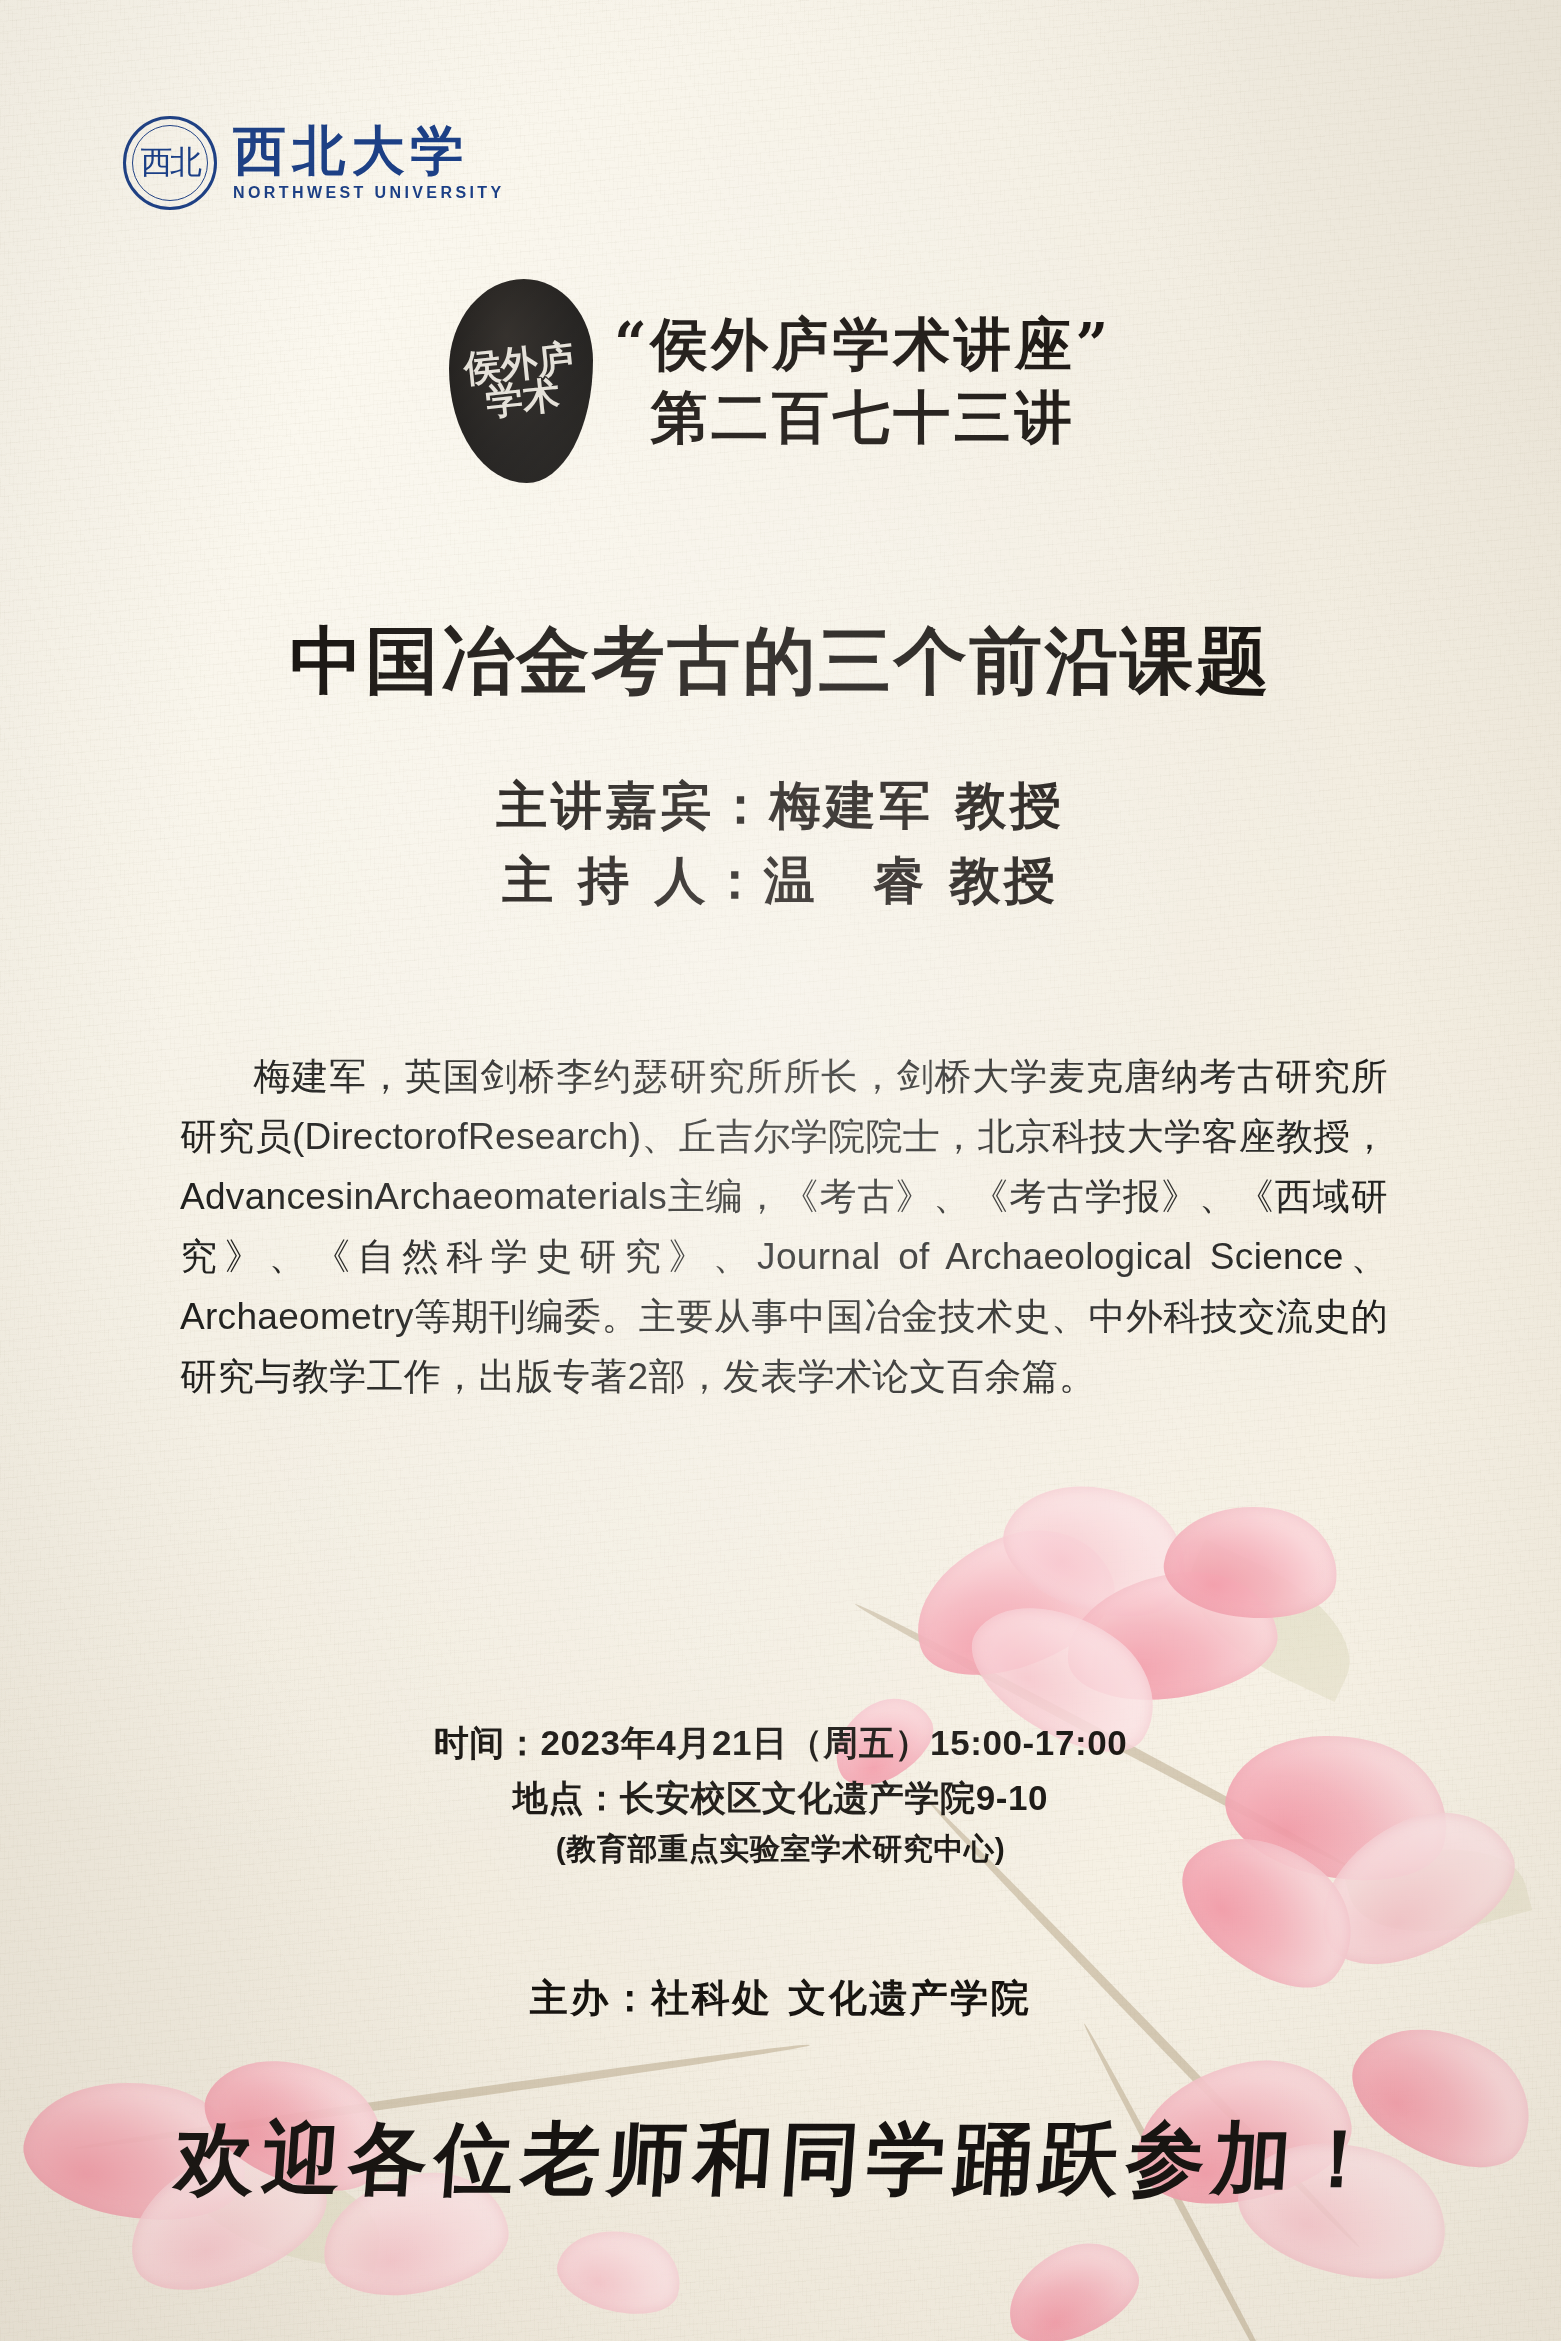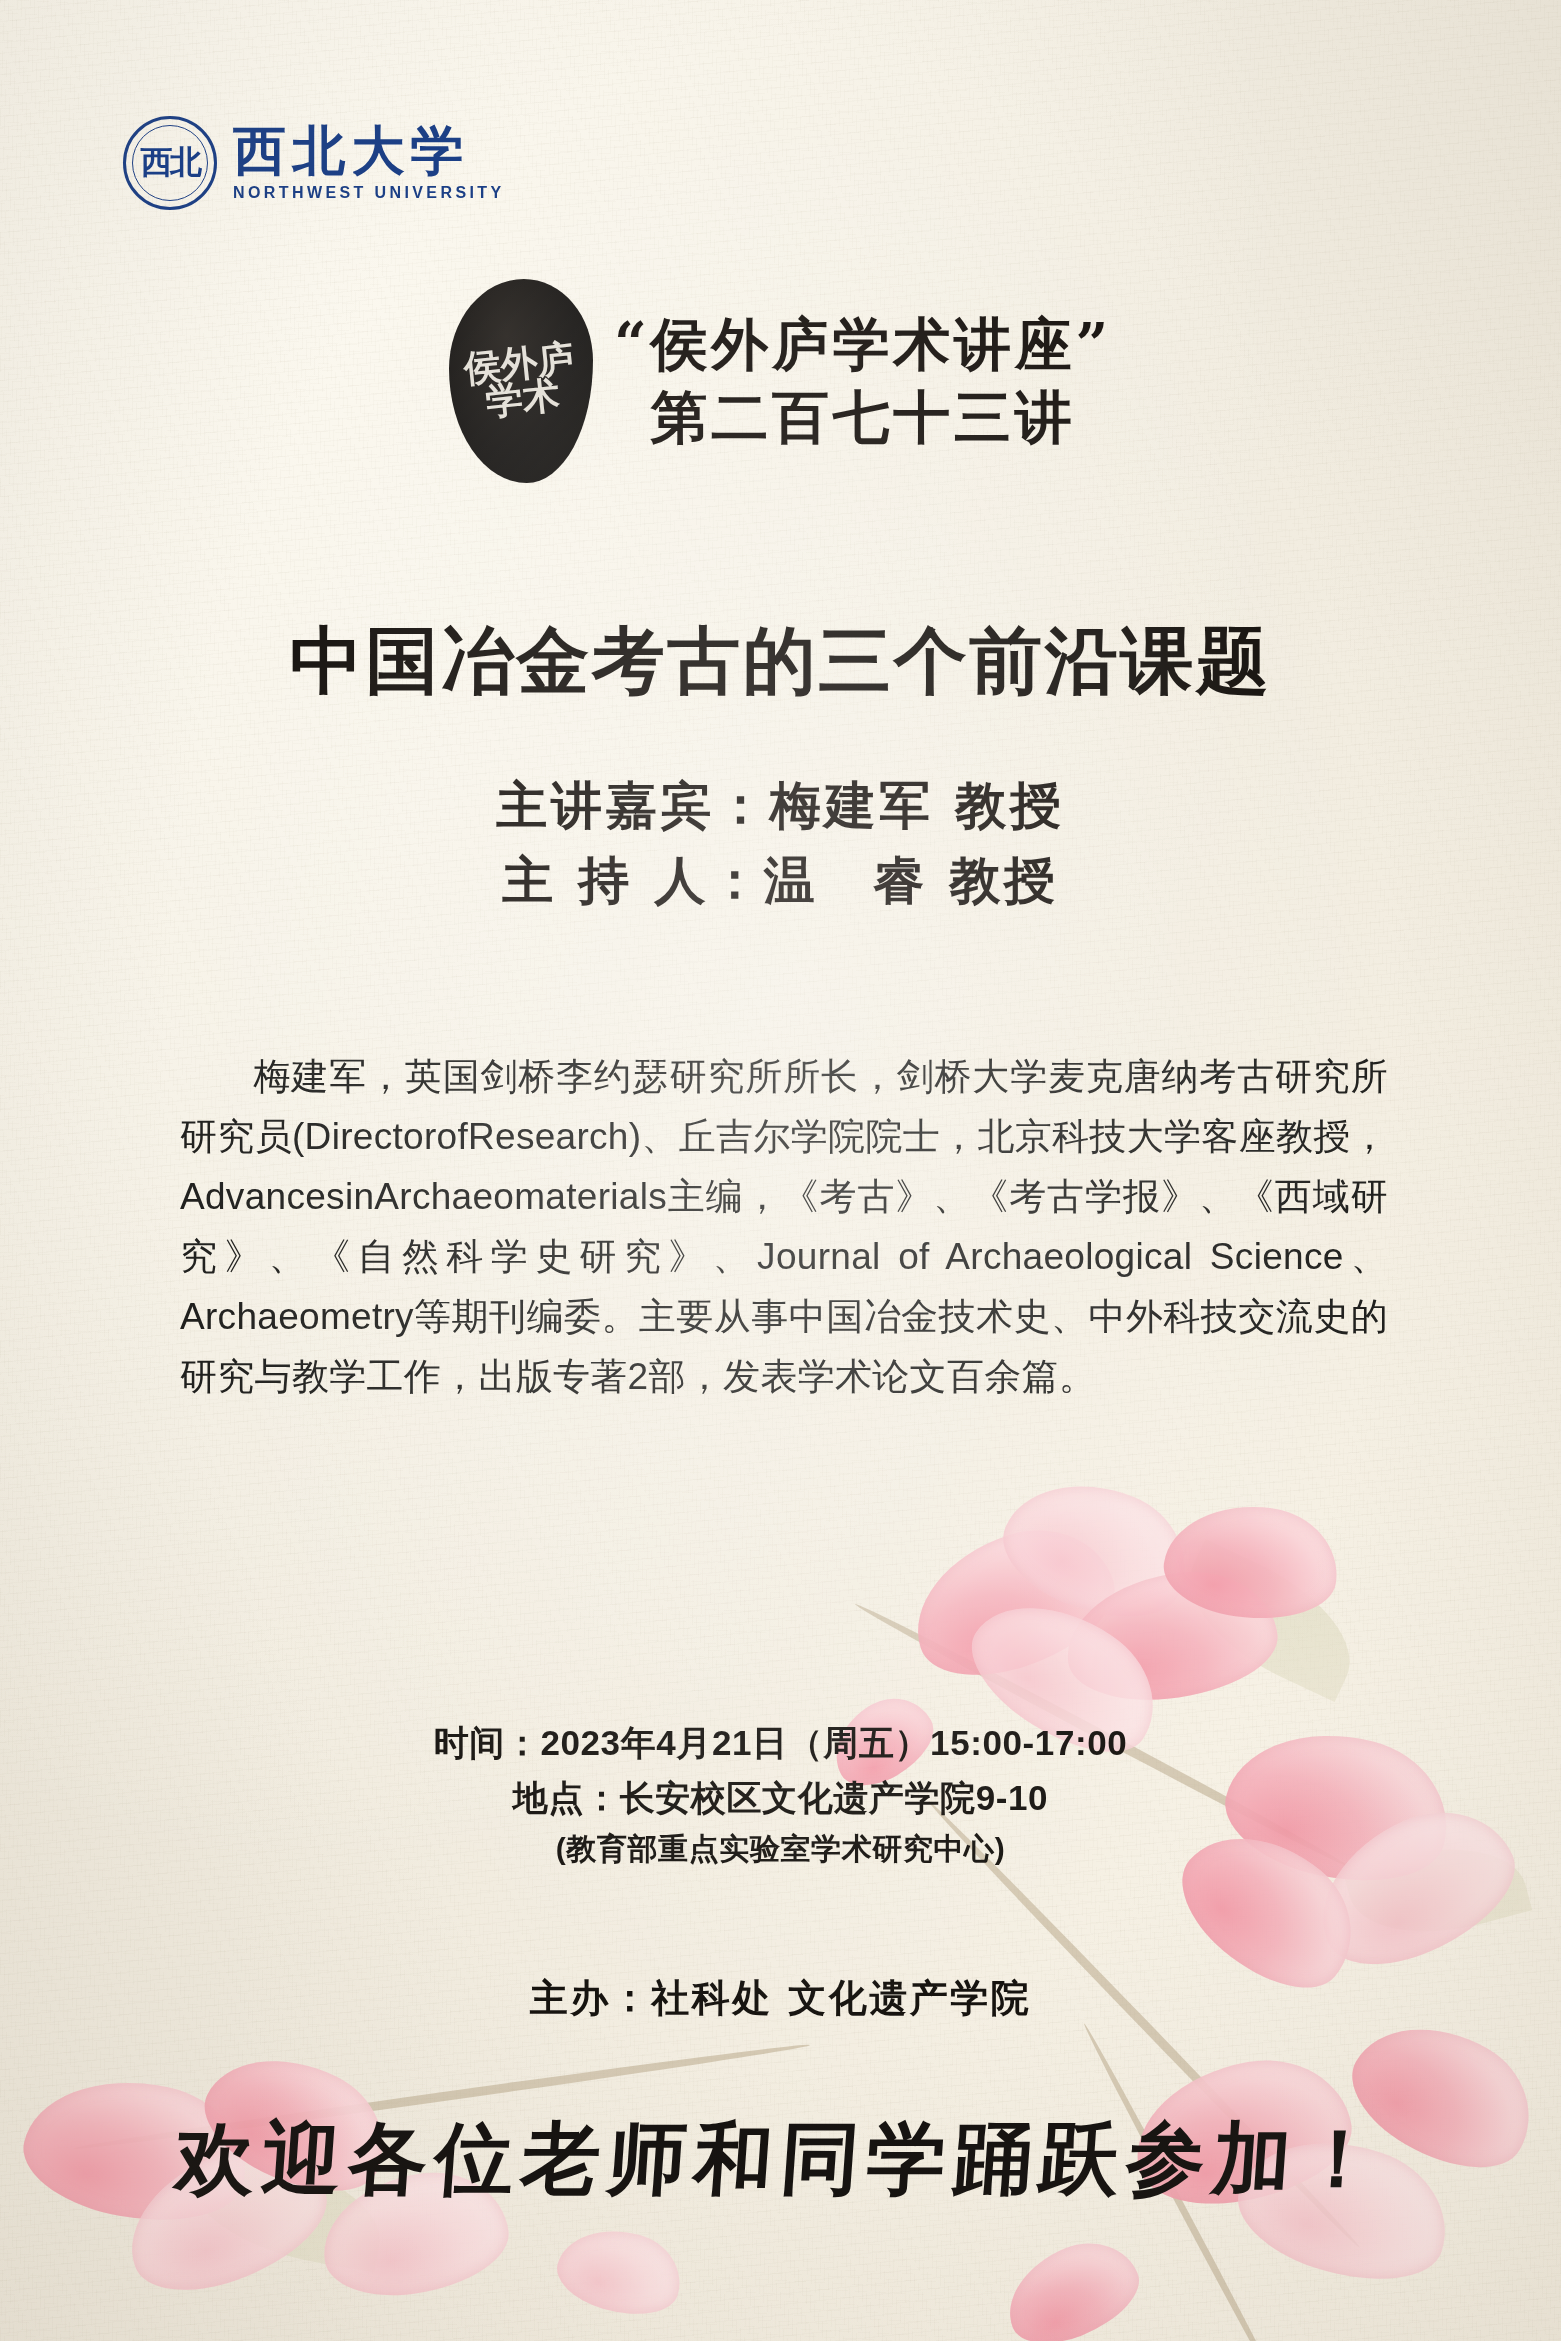--- a/index.html
+++ b/index.html
@@ -100,21 +100,21 @@
     content: "";
     position: absolute;
     inset: 5.6px;
     border: 1.2px solid #1b3f86;
     border-radius: 50%;
   }
   .logo-seal .glyph {
     font-family: "DejaVu Serif", serif;
     color: #1b3f86;
     font-size: 32px;
-    font-weight: 700;
+    font-weight: 400;
     letter-spacing: -2.5px;
     z-index: 2;
   }
   .logo-text {
     display: flex;
     flex-direction: column;
     justify-content: center;
   }
   .logo-cn {
     font-family: "DejaVu Serif", serif;

